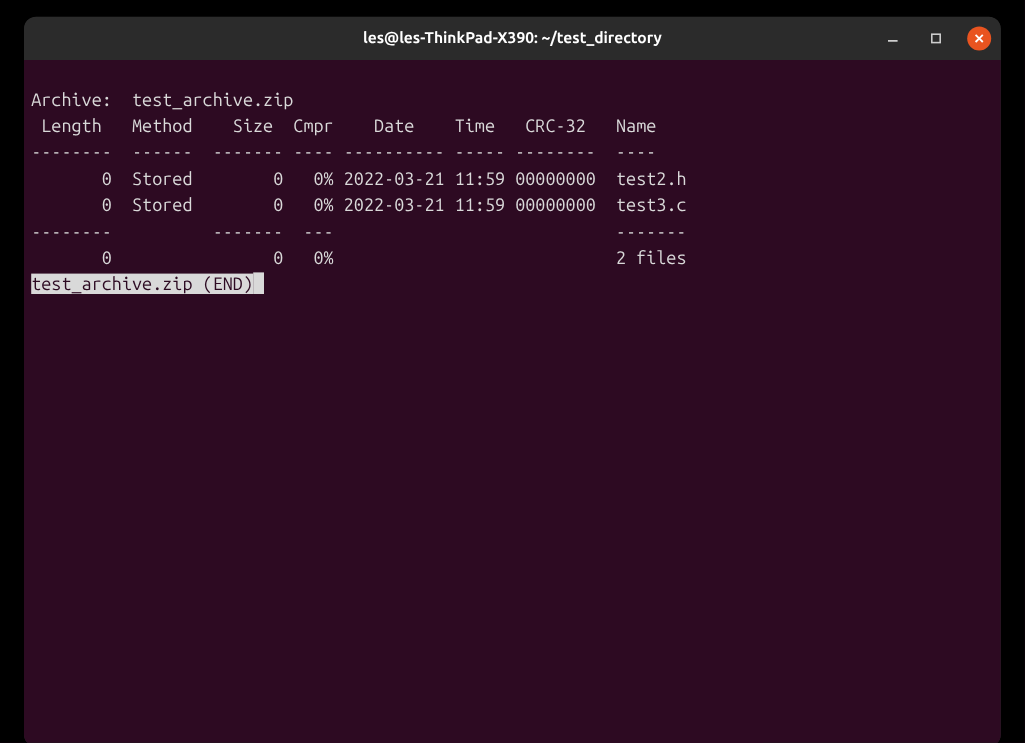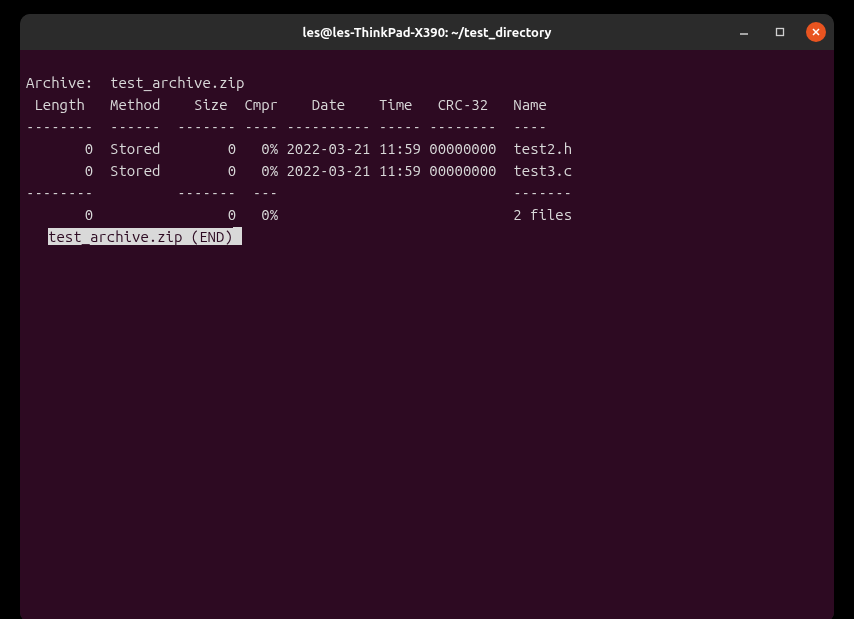--- a/index.html
+++ b/index.html
@@ -77,21 +77,20 @@
       color: #d9d9d9;
       font-size: 15px;
       line-height: 22px;
       white-space: pre;
       font-family: "Ubuntu Mono", "DejaVu Sans Mono", monospace;
       overflow: hidden;
     }
     .highlight {
       background: #d9d9d9;
       color: #2d0a22;
-      margin-left: 22px;
     }
     .cursor {
       background: #d9d9d9;
       display: inline-block;
       width: 9px;
       height: 18px;
       vertical-align: text-bottom;
     }
   </style>
 </head>

